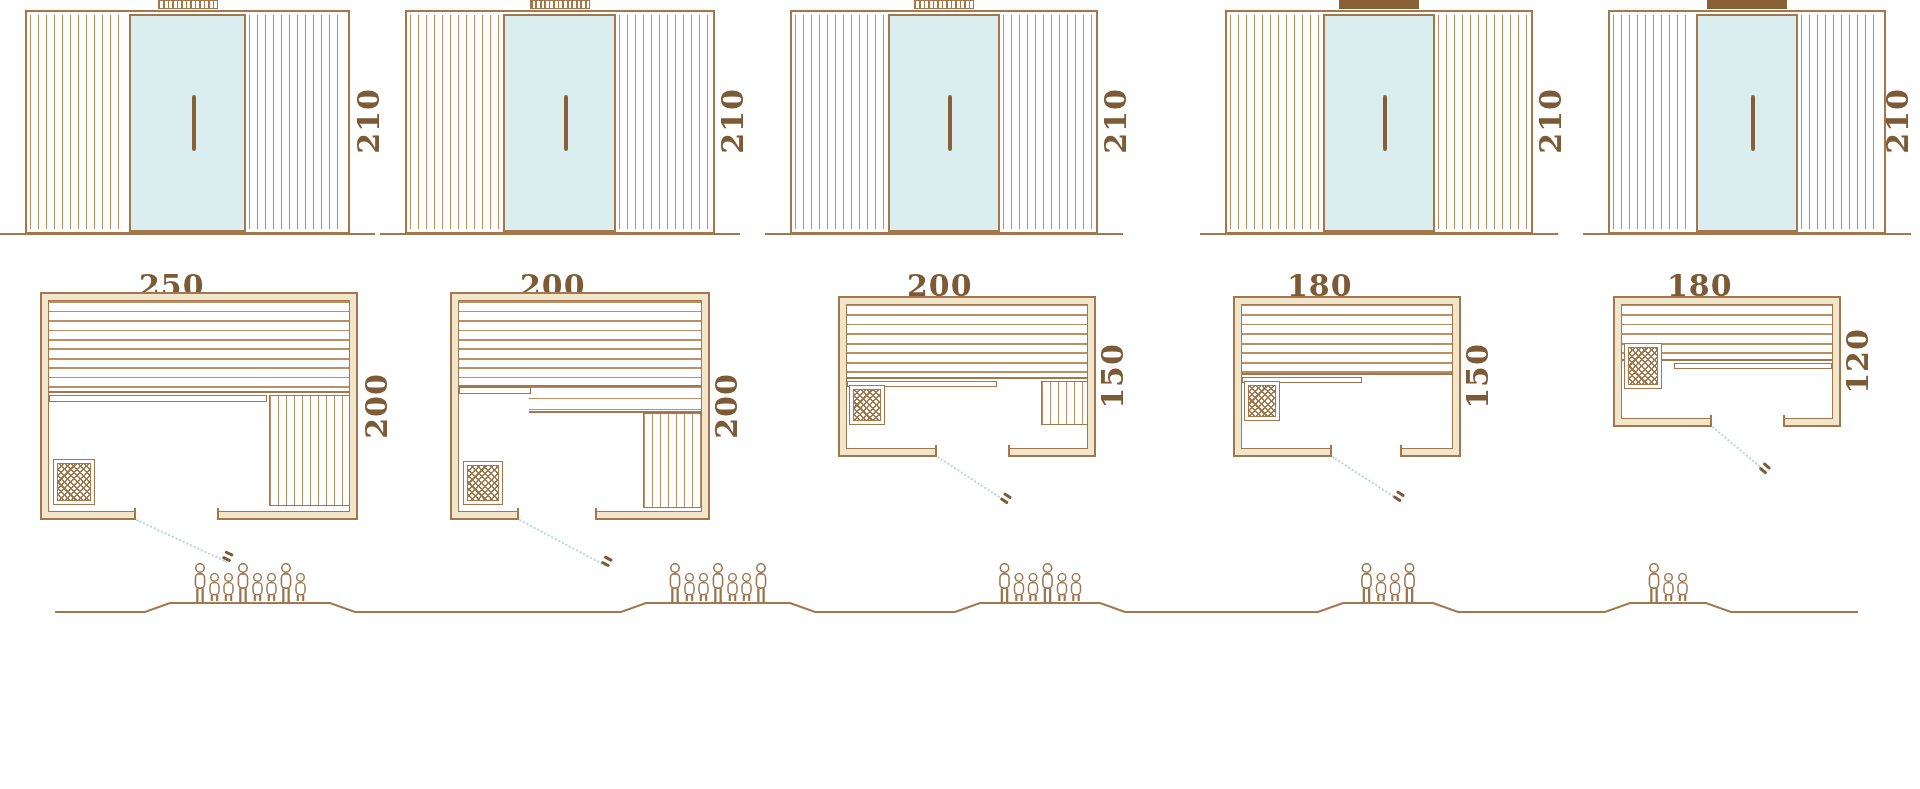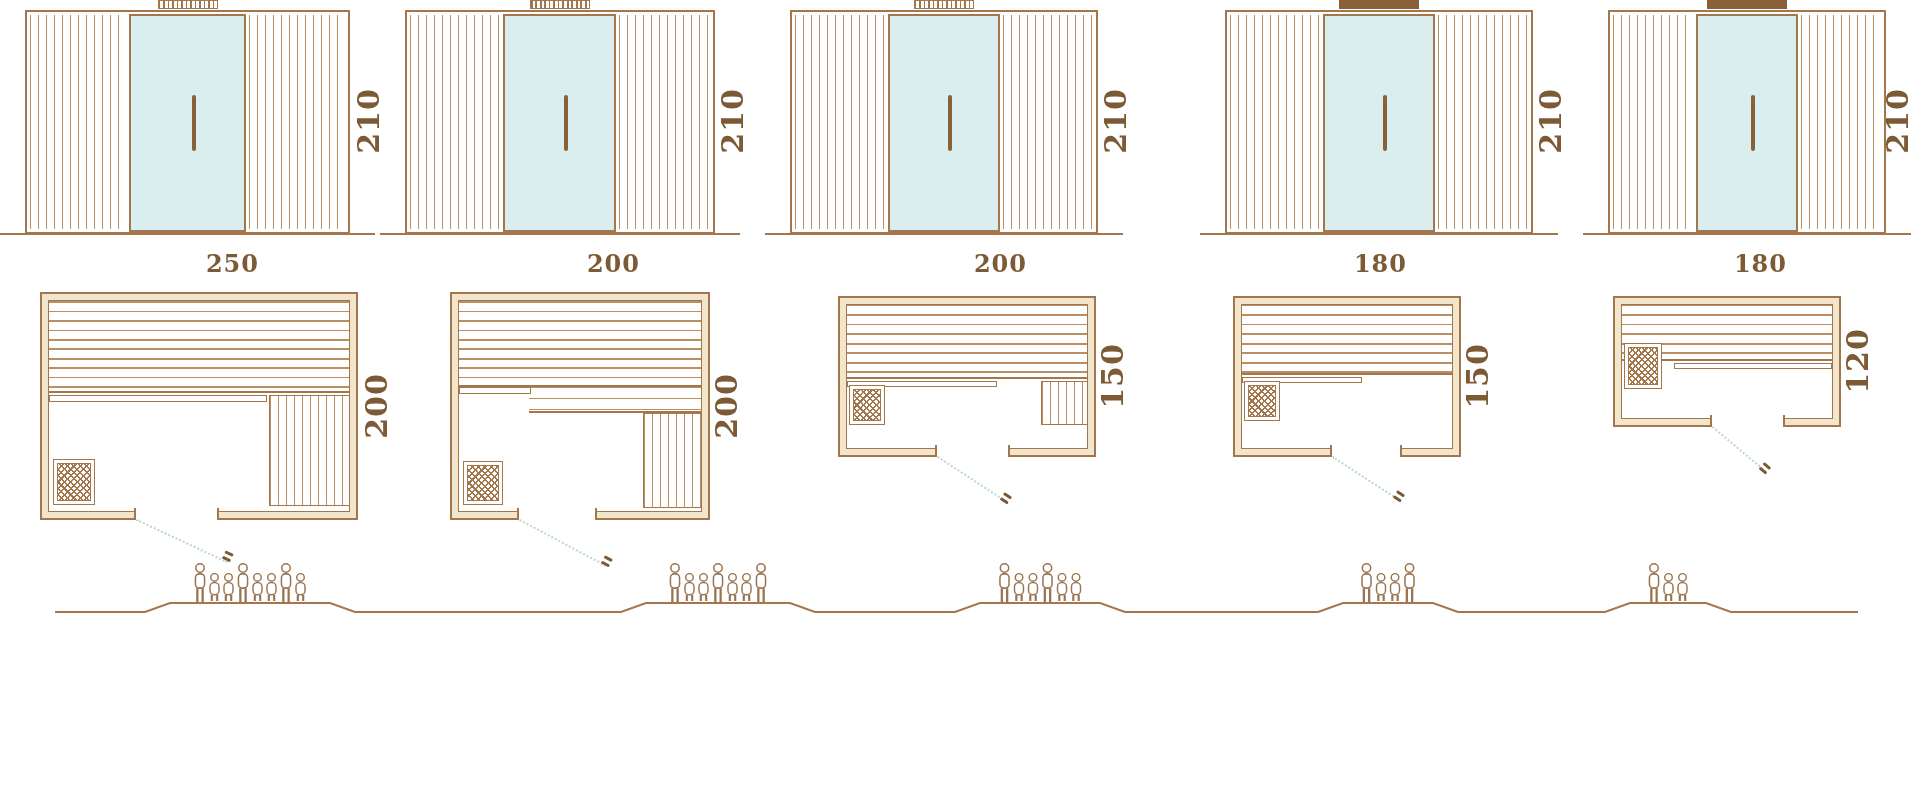--- a/index.html
+++ b/index.html
@@ -15,22 +15,22 @@
   .vent.hatch{width:60px;background:repeating-linear-gradient(90deg,var(--ln) 0 1.5px,#fff 1.5px 4.5px);border:1px solid var(--ln)}
   .vent.solid{width:80px;background:var(--lnd)}
   .elev{position:absolute;top:10px;height:224px;border:2px solid var(--ln);background:#fff}
   .panel{position:absolute;top:3px;bottom:3px;background:repeating-linear-gradient(90deg,var(--slat) 0 1.5px,transparent 1.5px 8px)}
   .door{position:absolute;top:2px;bottom:0;background:var(--glass);border:2px solid var(--ln)}
   .handle{position:absolute;left:54%;top:50%;transform:translateY(-50%);width:4px;height:56px;background:var(--lnd);border-radius:2px}
   .bline{position:absolute;top:233px;height:2px;background:var(--ln)}
   
   .vlabel{position:absolute;width:80px;height:30px;line-height:30px;text-align:center;
           font-size:30px;font-weight:bold;color:var(--txt);transform:rotate(-90deg);letter-spacing:1px}
-  .hlabel{position:absolute;top:246px;width:120px;height:36px;line-height:36px;text-align:right;
-          font-size:24px;font-weight:bold;color:var(--txt);letter-spacing:1px}
+  .hlabel{position:absolute;top:268px;width:120px;height:36px;line-height:36px;text-align:left;
+          font-size:30px;font-weight:bold;color:var(--txt);letter-spacing:1px}
   
   .plan{position:absolute;border:2px solid var(--ln);background:var(--wall)}
   .inner{position:absolute;inset:6px;border:1.5px solid var(--ln);background:#fff}
   .bench-h{position:absolute;left:0;right:0;top:0;border-bottom:2px solid var(--ln);
            background:repeating-linear-gradient(180deg,var(--slat) 0 1.5px,transparent 1.5px 9.5px)}
   .step{position:absolute;border-bottom:2px solid var(--ln);
         background:repeating-linear-gradient(180deg,var(--slat) 0 1.5px,transparent 1.5px 11px)}
   .bench-v{position:absolute;border:1.5px solid var(--ln);border-right:none;
            background:repeating-linear-gradient(90deg,var(--slat) 0 1.5px,transparent 1.5px 8px)}
   .fascia{position:absolute;background:#fff;border:1.5px solid var(--ln)}

